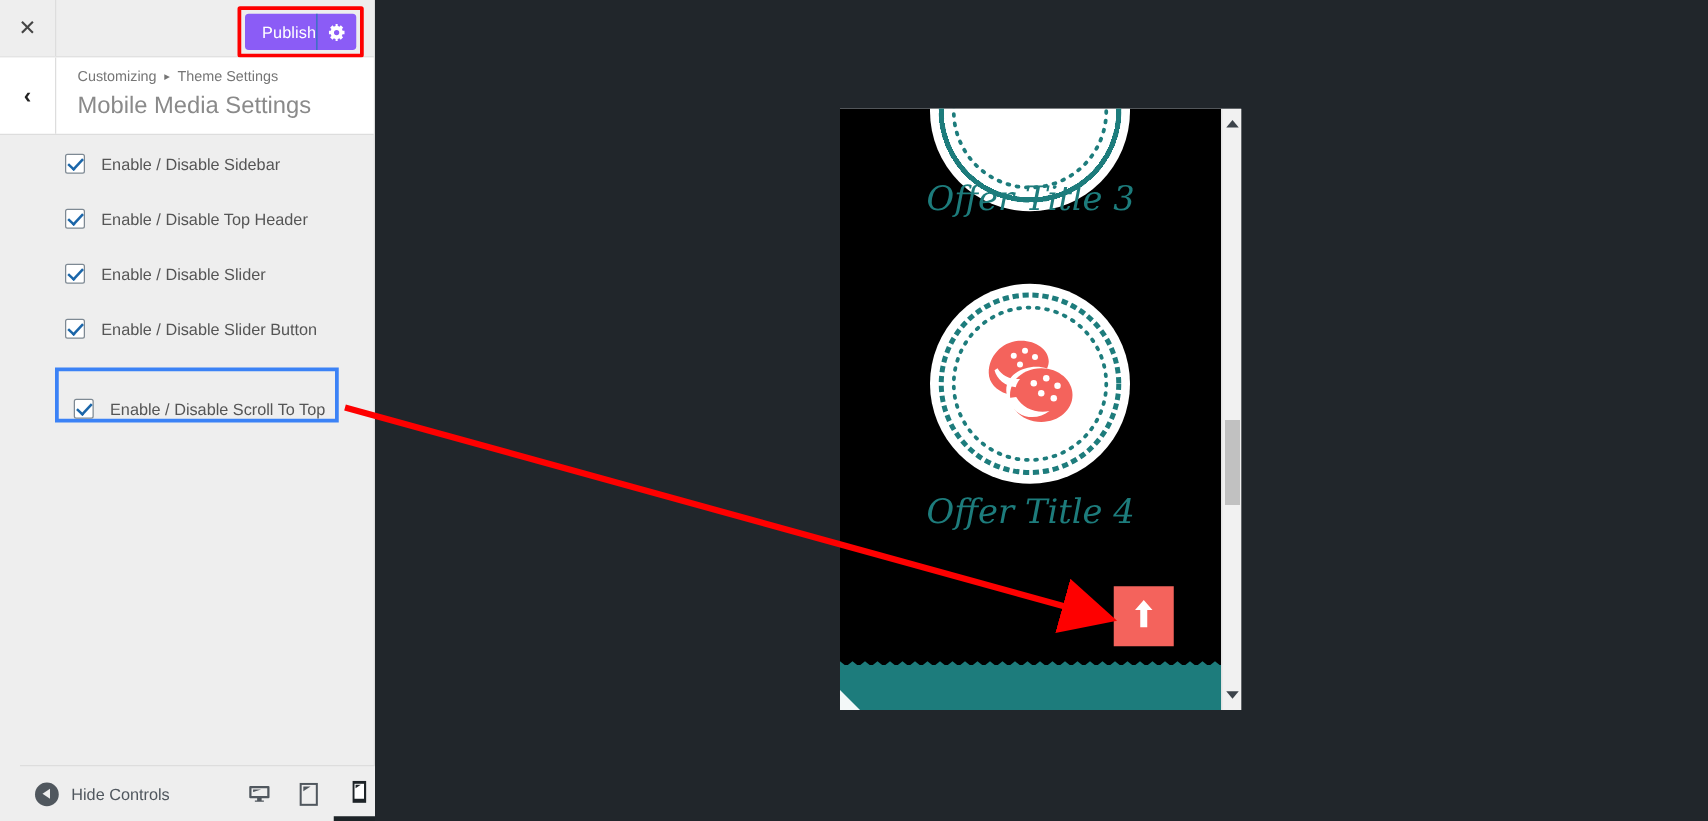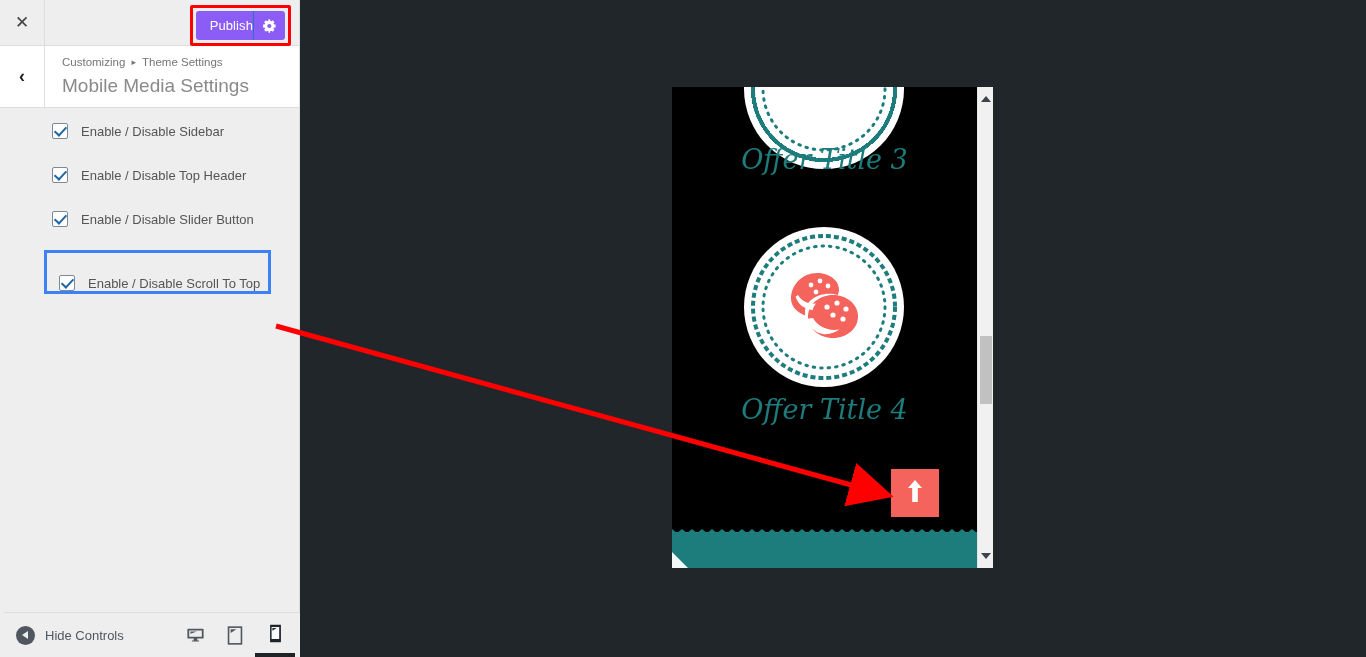--- a/index.html
+++ b/index.html
@@ -109,21 +109,21 @@
     position: absolute; left: 4px; top: 0px;
     width: 5px; height: 10px;
     border: solid #1b66a9;
     border-width: 0 2px 2px 0;
     transform: rotate(43deg);
   }
   .ctrl-label { margin-left: 13px; color: #555; }
 
   
   .panel-footer {
-    position: absolute; left: 4px; bottom: 0;
+    position: absolute; left: 16px; bottom: 0;
     width: 299px; height: 45px;
     background: #eeeeee;
     border-top: 1px solid #ddd;
     display: flex; align-items: center;
   }
   .hide-controls {
     display: flex; align-items: center;
     margin-left: 12px;
     cursor: pointer;
   }
@@ -286,20 +286,24 @@
       <div class="ctrl-row">
         <span class="cb"></span>
         <span class="ctrl-label">Enable / Disable Sidebar</span>
       </div>
 
       <div class="ctrl-row">
         <span class="cb"></span>
         <span class="ctrl-label">Enable / Disable Top Header</span>
       </div>
 
+      <div class="ctrl-row">
+        <span class="cb"></span>
+        <span class="ctrl-label">Enable / Disable Slider</span>
+      </div>
 
       <div class="ctrl-row">
         <span class="cb"></span>
         <span class="ctrl-label">Enable / Disable Slider Button</span>
       </div>
 
       <div class="ctrl-row highlight">
         <span class="cb"></span>
         <span class="ctrl-label">Enable / Disable Scroll To Top</span>
       </div>

